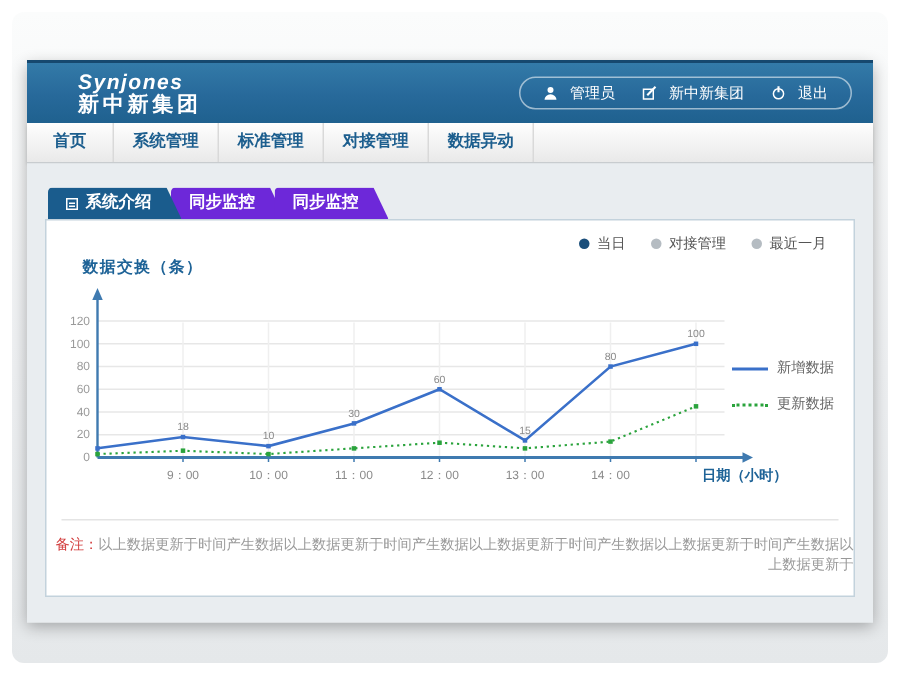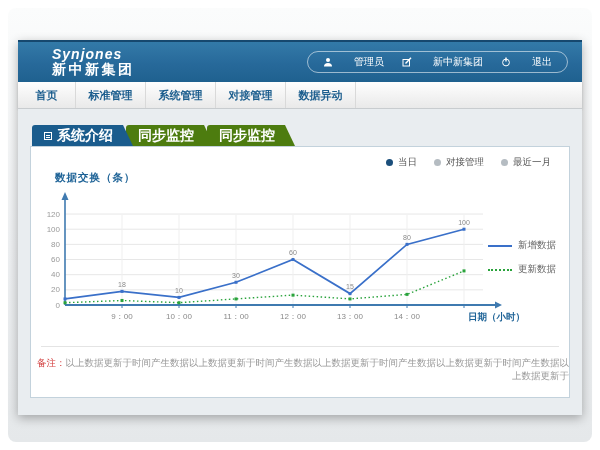--- a/index.html
+++ b/index.html
@@ -14,40 +14,40 @@
   .header { height:42px; border-top:2px solid #16486e;
     background:linear-gradient(180deg,#337aa8 0%,#27699a 55%,#1f618f 100%);
     position:relative; display:flex; align-items:center; color:#fff; }
   .brand { margin-left:34px; line-height:1.05; text-align:left; }
   .brand .l1 { font-size:14px; font-weight:bold; font-style:italic; letter-spacing:1px; }
   .brand .l2 { font-size:14px; font-weight:bold; letter-spacing:2.5px; }
   .app-title { margin-left:26px; font-size:13px; letter-spacing:2px; }
   .user-pill { position:absolute; right:14px; top:50%; transform:translateY(-50%);
     display:flex; align-items:center; border:1px solid rgba(255,255,255,.55);
     border-radius:11px; padding:3px 6px; font-size:10px; }
-  .user-item { display:flex; align-items:center; gap:21px; padding:0 9px; cursor:pointer; white-space:nowrap; }
+  .user-item { display:flex; align-items:center; gap:8px; padding:0 9px; cursor:pointer; white-space:nowrap; }
   .user-item svg { display:block; }
 
   
   .nav { height:27px; background:linear-gradient(180deg,#fefefe,#e9e9e9);
     border-bottom:1px solid #c8cccf; box-shadow:0 1px 2px rgba(0,0,0,.12);
-    display:flex; align-items:stretch; font-size:11px; font-weight:bold; color:#1c5e8e; }
+    display:flex; align-items:stretch; font-size:11px; font-weight:bold; color:#1c5e8e;font-family:Liberation Mono, monospace; }
   .nav-item { width:70px; text-align:center; line-height:26px;
     border-right:1px solid #d9d9d9; cursor:pointer; }
   .nav-item:first-child { width:58px; }
 
   
   .content { position:absolute; top:69px; left:0; right:0; bottom:0; background:#e9edf0; }
   .tabs { display:flex; margin:16px 0 0 14px; height:21px; position:relative; z-index:2; }
   .tab { height:21px; line-height:21px; padding:0 20px 0 12px; margin-right:-7px;
-    font-size:14px; font-weight:bold; color:#fff; cursor:pointer;
+    font-size:11px; font-weight:bold; color:#fff; cursor:pointer;
     clip-path:polygon(0 0,calc(100% - 10px) 0,100% 100%,0 100%);
     border-radius:3px 0 0 0; display:flex; align-items:center; gap:5px; }
   .tab.active { background:#1a5c8d; position:relative; z-index:3; }
-  .tab.inactive { background:#4d7c0f; z-index:1; }
+  .tab.inactive { background:#6d28d9; z-index:1; }
   .tab-icon { width:8px; height:8px; border:1px solid #fff; position:relative; display:inline-block; }
   .tab-icon::after { content:""; position:absolute; left:1px; right:1px; top:2px;
     border-top:1px solid #fff; box-shadow:0 2px 0 #fff; }
 
   .card { position:relative; margin:0 12px; height:252px; background:#fff;
     border:1px solid #c3d2dc; }
 
   .filters { position:absolute; top:9px; right:18px; display:flex; gap:17px;
     font-size:9.5px; color:#555; align-items:center; }
   .filter { display:flex; align-items:center; gap:5px; cursor:pointer; }
@@ -110,22 +110,22 @@
               <line x1="5" y1="0.5" x2="5" y2="4.5" stroke="#fff" stroke-width="1.4"></line>
             </svg>
         </span>
         <span>退出</span>
       </div>
     </div>
   </div>
 
   <div class="nav">
     <div class="nav-item">首页</div>
+    <div class="nav-item">系统管理</div>
     <div class="nav-item">标准管理</div>
-    <div class="nav-item">系统管理</div>
     <div class="nav-item">对接管理</div>
     <div class="nav-item">数据异动</div>
   </div>
 
   <div class="content">
 
     <div class="tabs">
       <div class="tab active">
         <span class="tab-icon"></span>
         <span>系统介绍</span>

